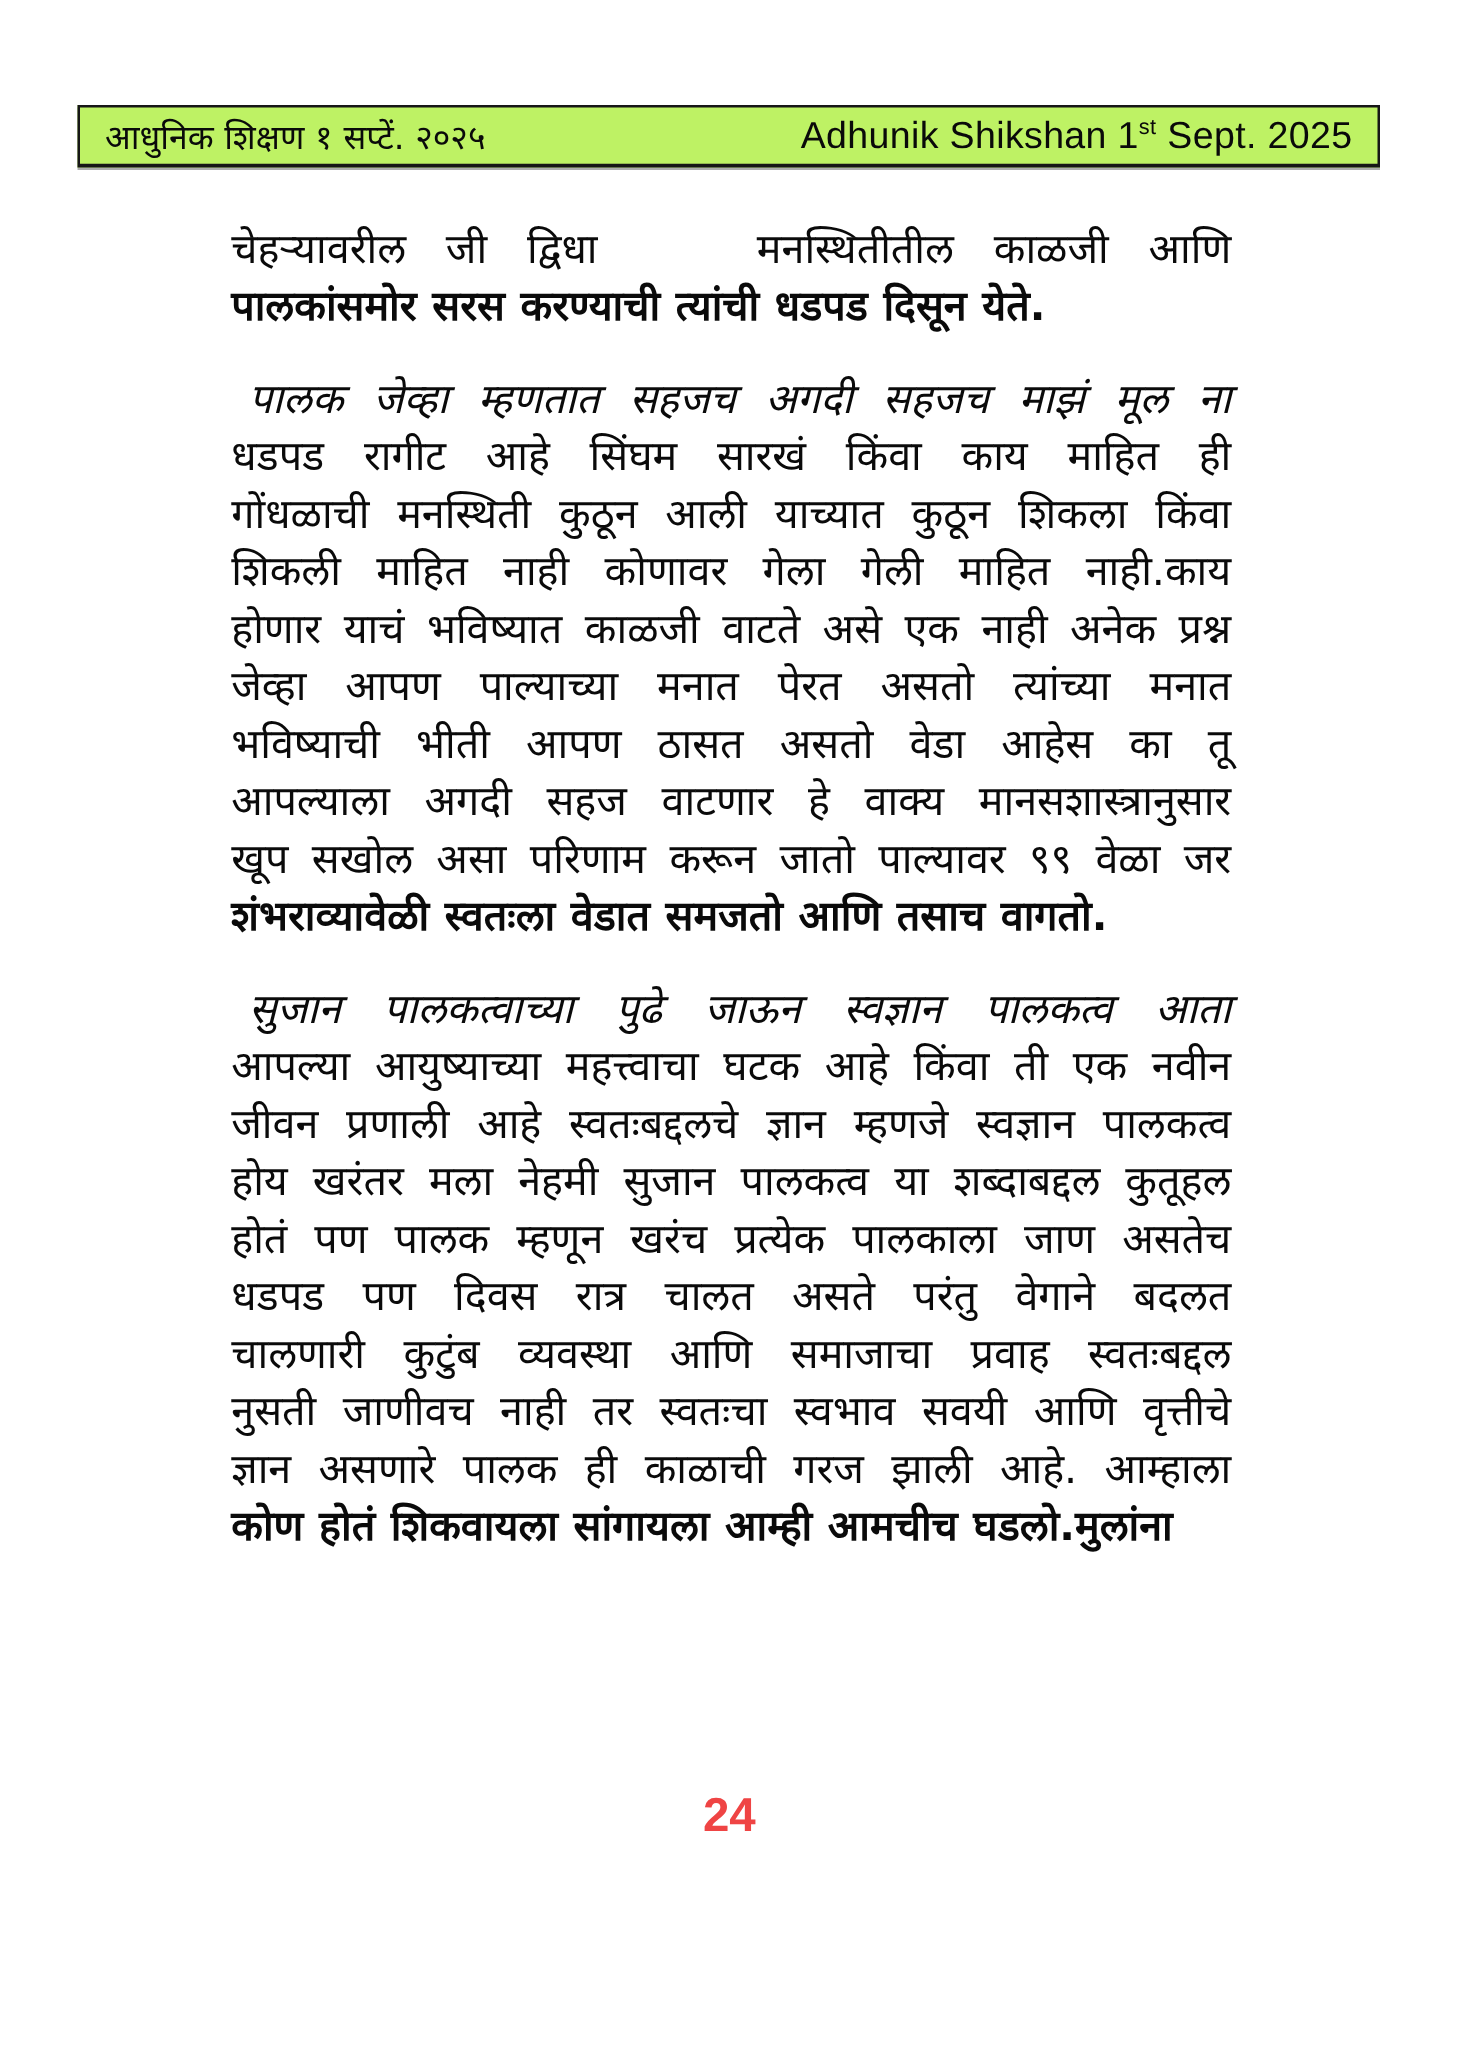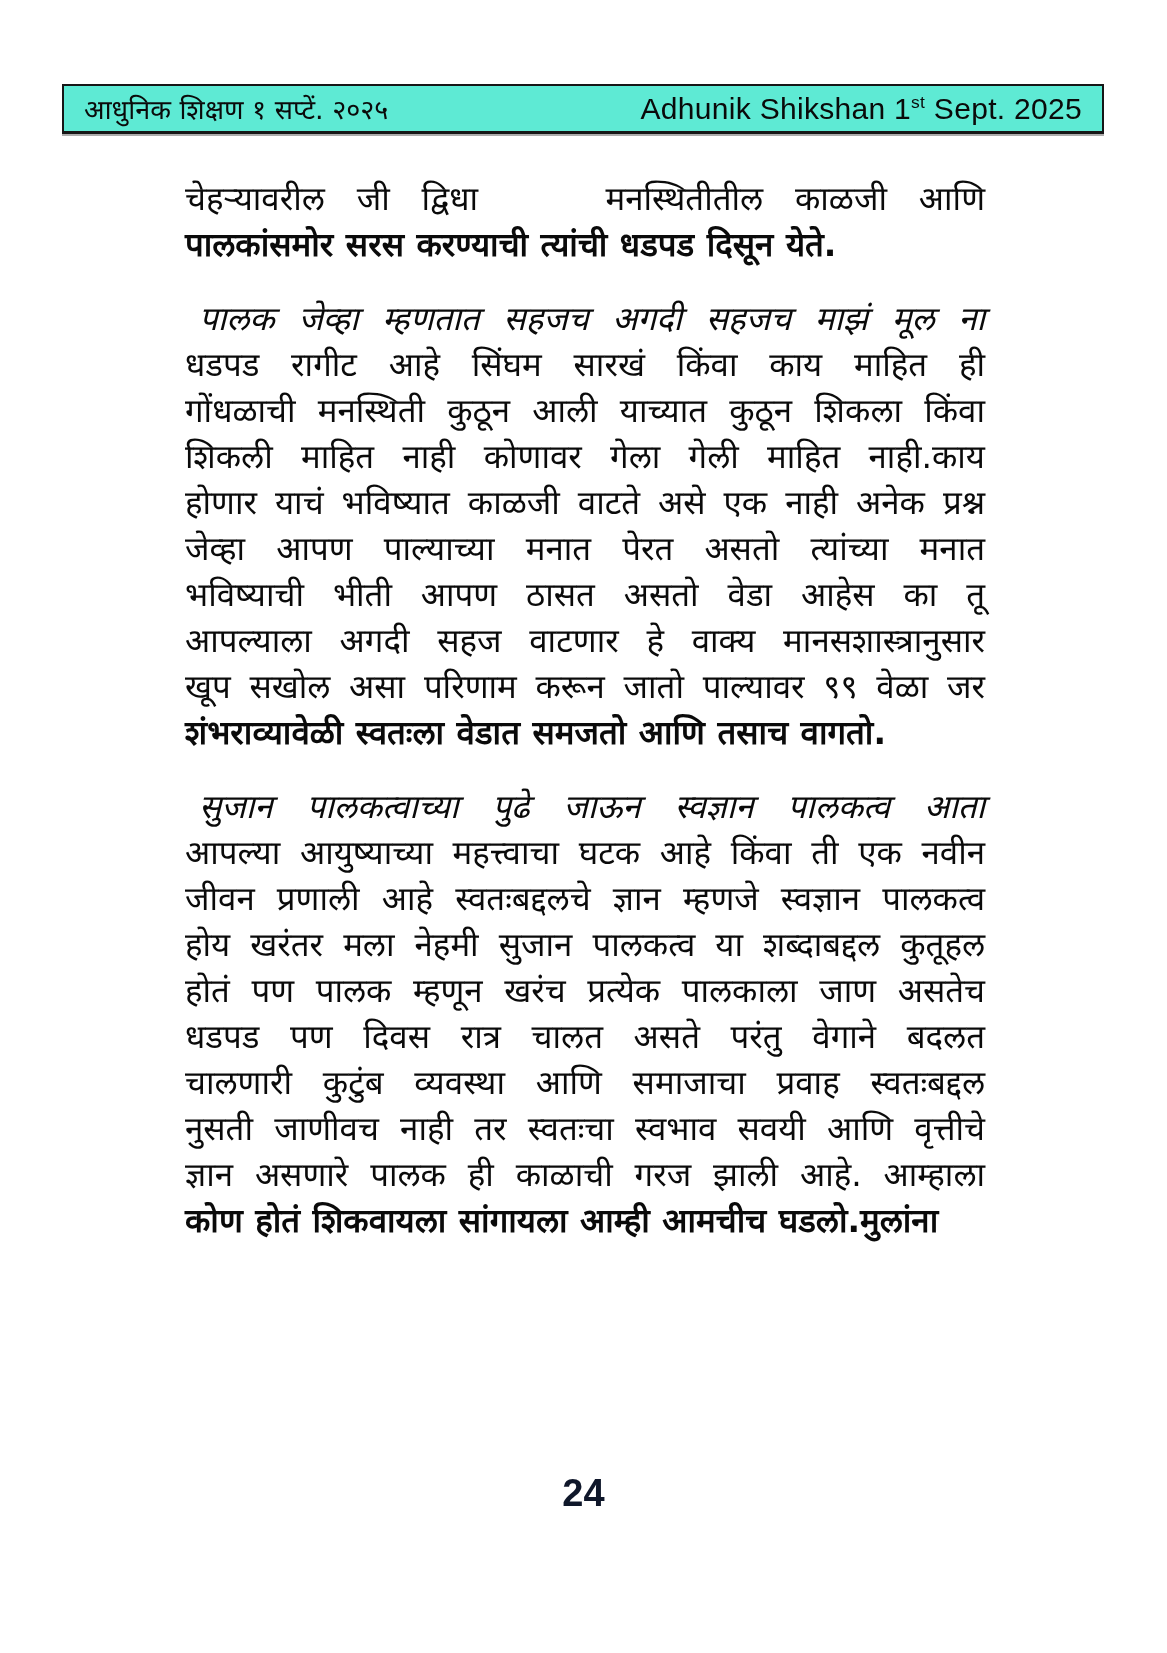--- a/index.html
+++ b/index.html
@@ -24,21 +24,21 @@
     width: 1042px;
     height: 50px;
     box-sizing: border-box;
     border: 2px solid #161616;
     border-bottom-width: 3px;
     box-shadow: 0 2px 0 rgba(70,70,70,0.45);
     display: flex;
     align-items: center;
     justify-content: space-between;
     padding: 0 20px;
-    background: #5eead4;
+    background: #bef264;
     gap: 47px;
   }
   .header-left {
     font-size: 27px;
     font-family: "DejaVu Sans", sans-serif;
     white-space: nowrap;
   }
   .header-right {
     font-family: "Liberation Sans", sans-serif;
     font-size: 30px;
@@ -62,27 +62,27 @@
     line-height: 46px;
     text-align: justify;
     text-align-last: justify;
     word-spacing: 1px;
   }
   .para .line:last-child { text-align-last: left; font-weight: bold; }
   .para.indent-first .line:first-child { text-indent: 14px; font-style: italic; }
   .page-number {
     position: absolute;
     left: 0;
-    top: 1472px;
+    top: 1432px;
     width: 100%;
     text-align: center;
     font-family: "Liberation Sans", sans-serif;
     font-weight: 700;
     font-size: 38px;
-    color: #0f172a;
+    color: #ef4444;
   }
 </style>
 </head>
 <body>
 
 <div class="page">
 
   <div class="header-box">
     <span class="header-left">आधुनिक शिक्षण १ सप्टें. २०२५</span>
     <span class="header-right"><span>Adhunik Shikshan 1</span><sup>st</sup><span> Sept.  2025</span></span>

